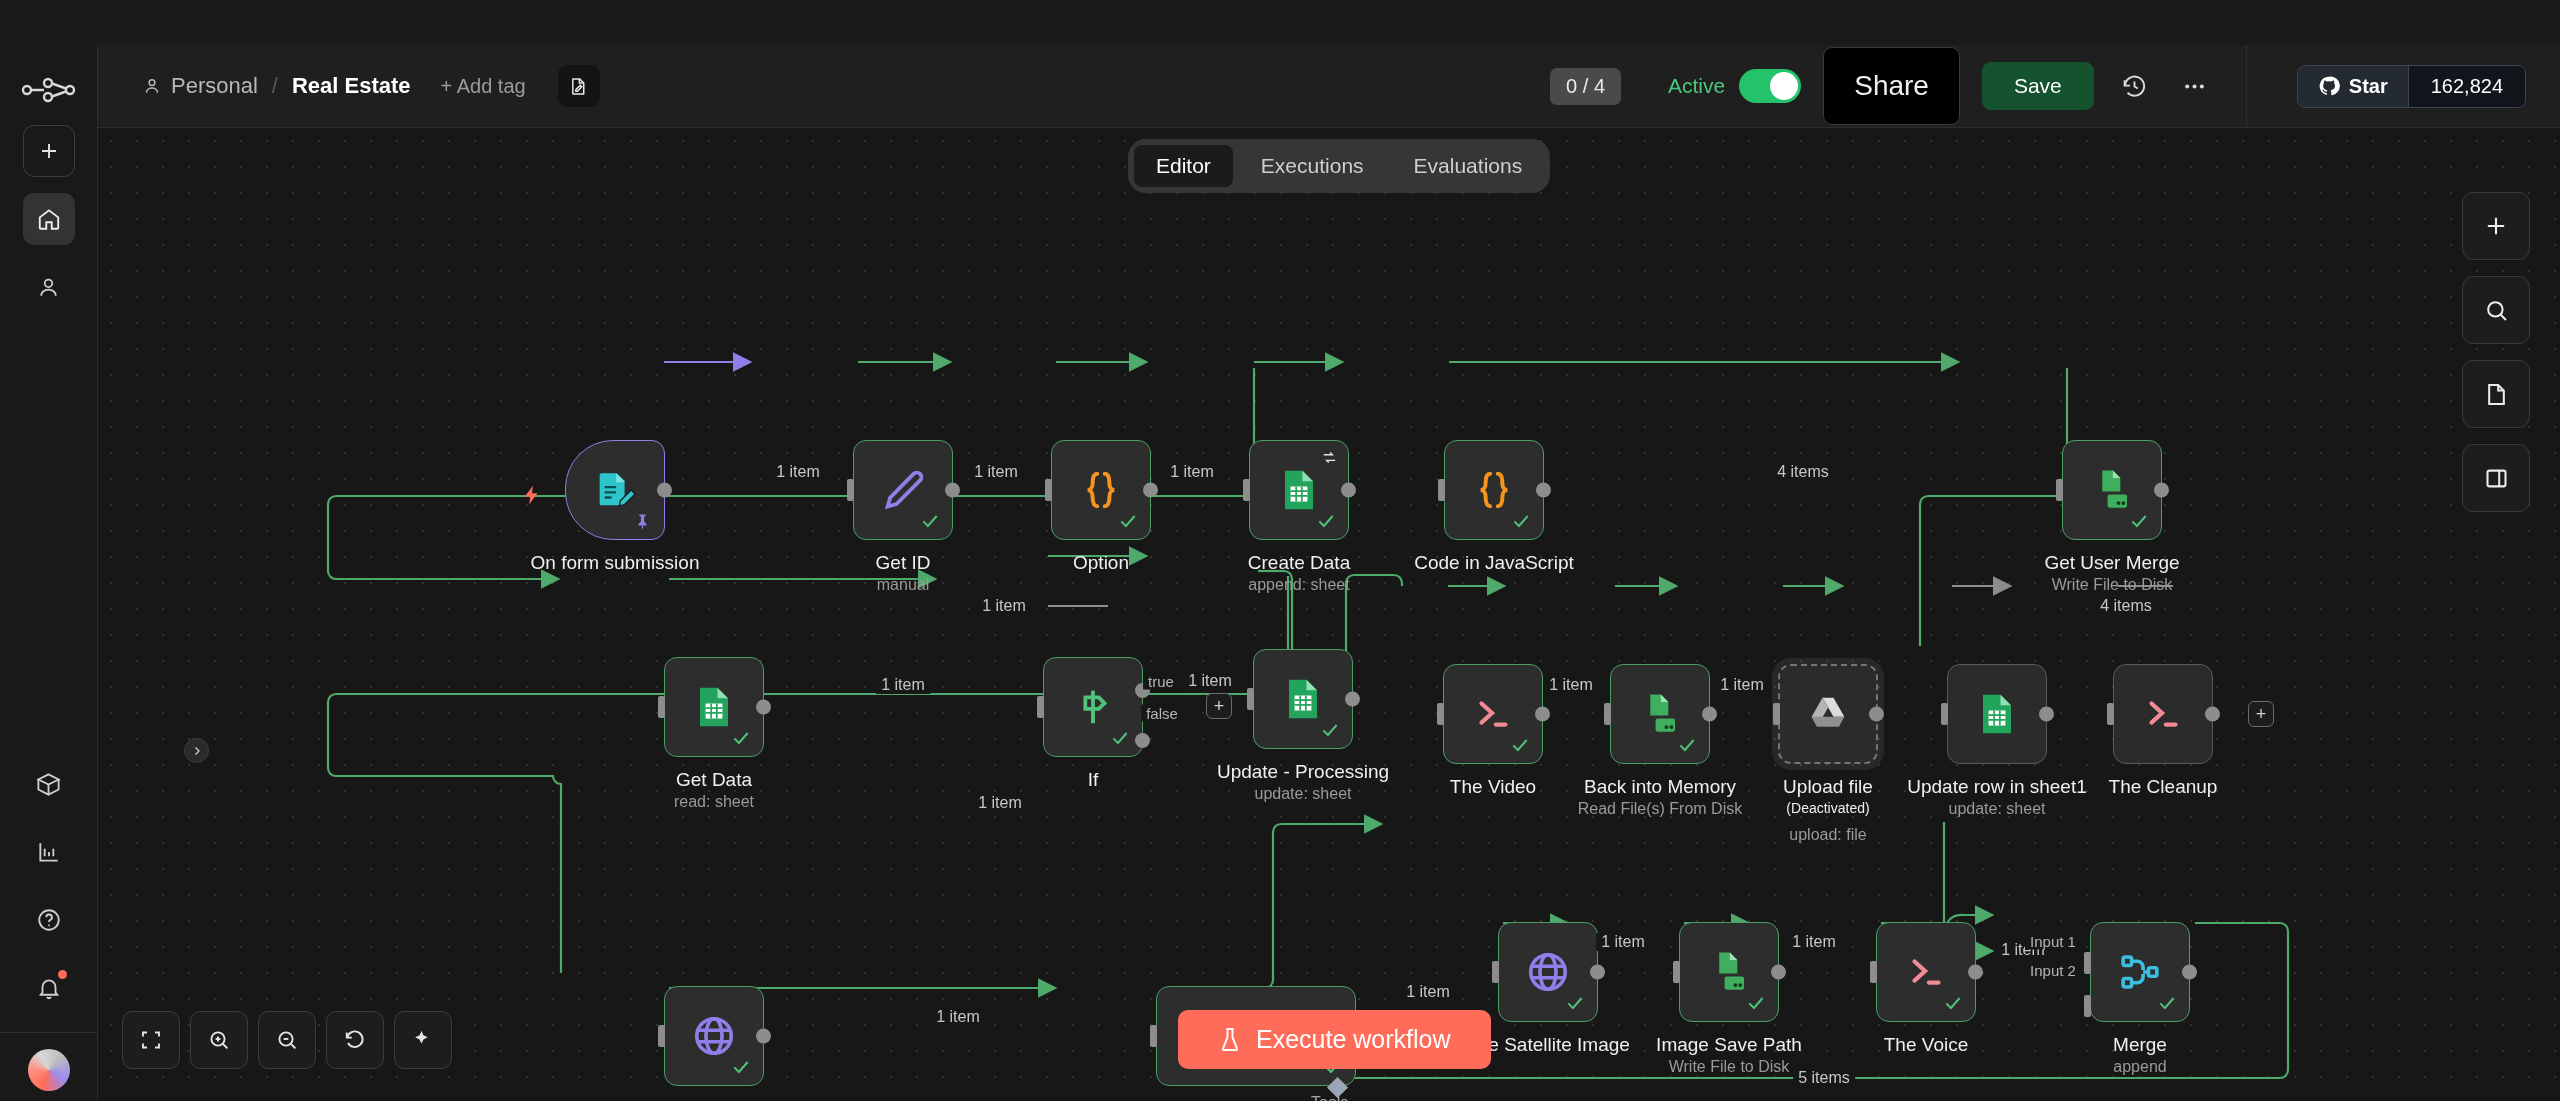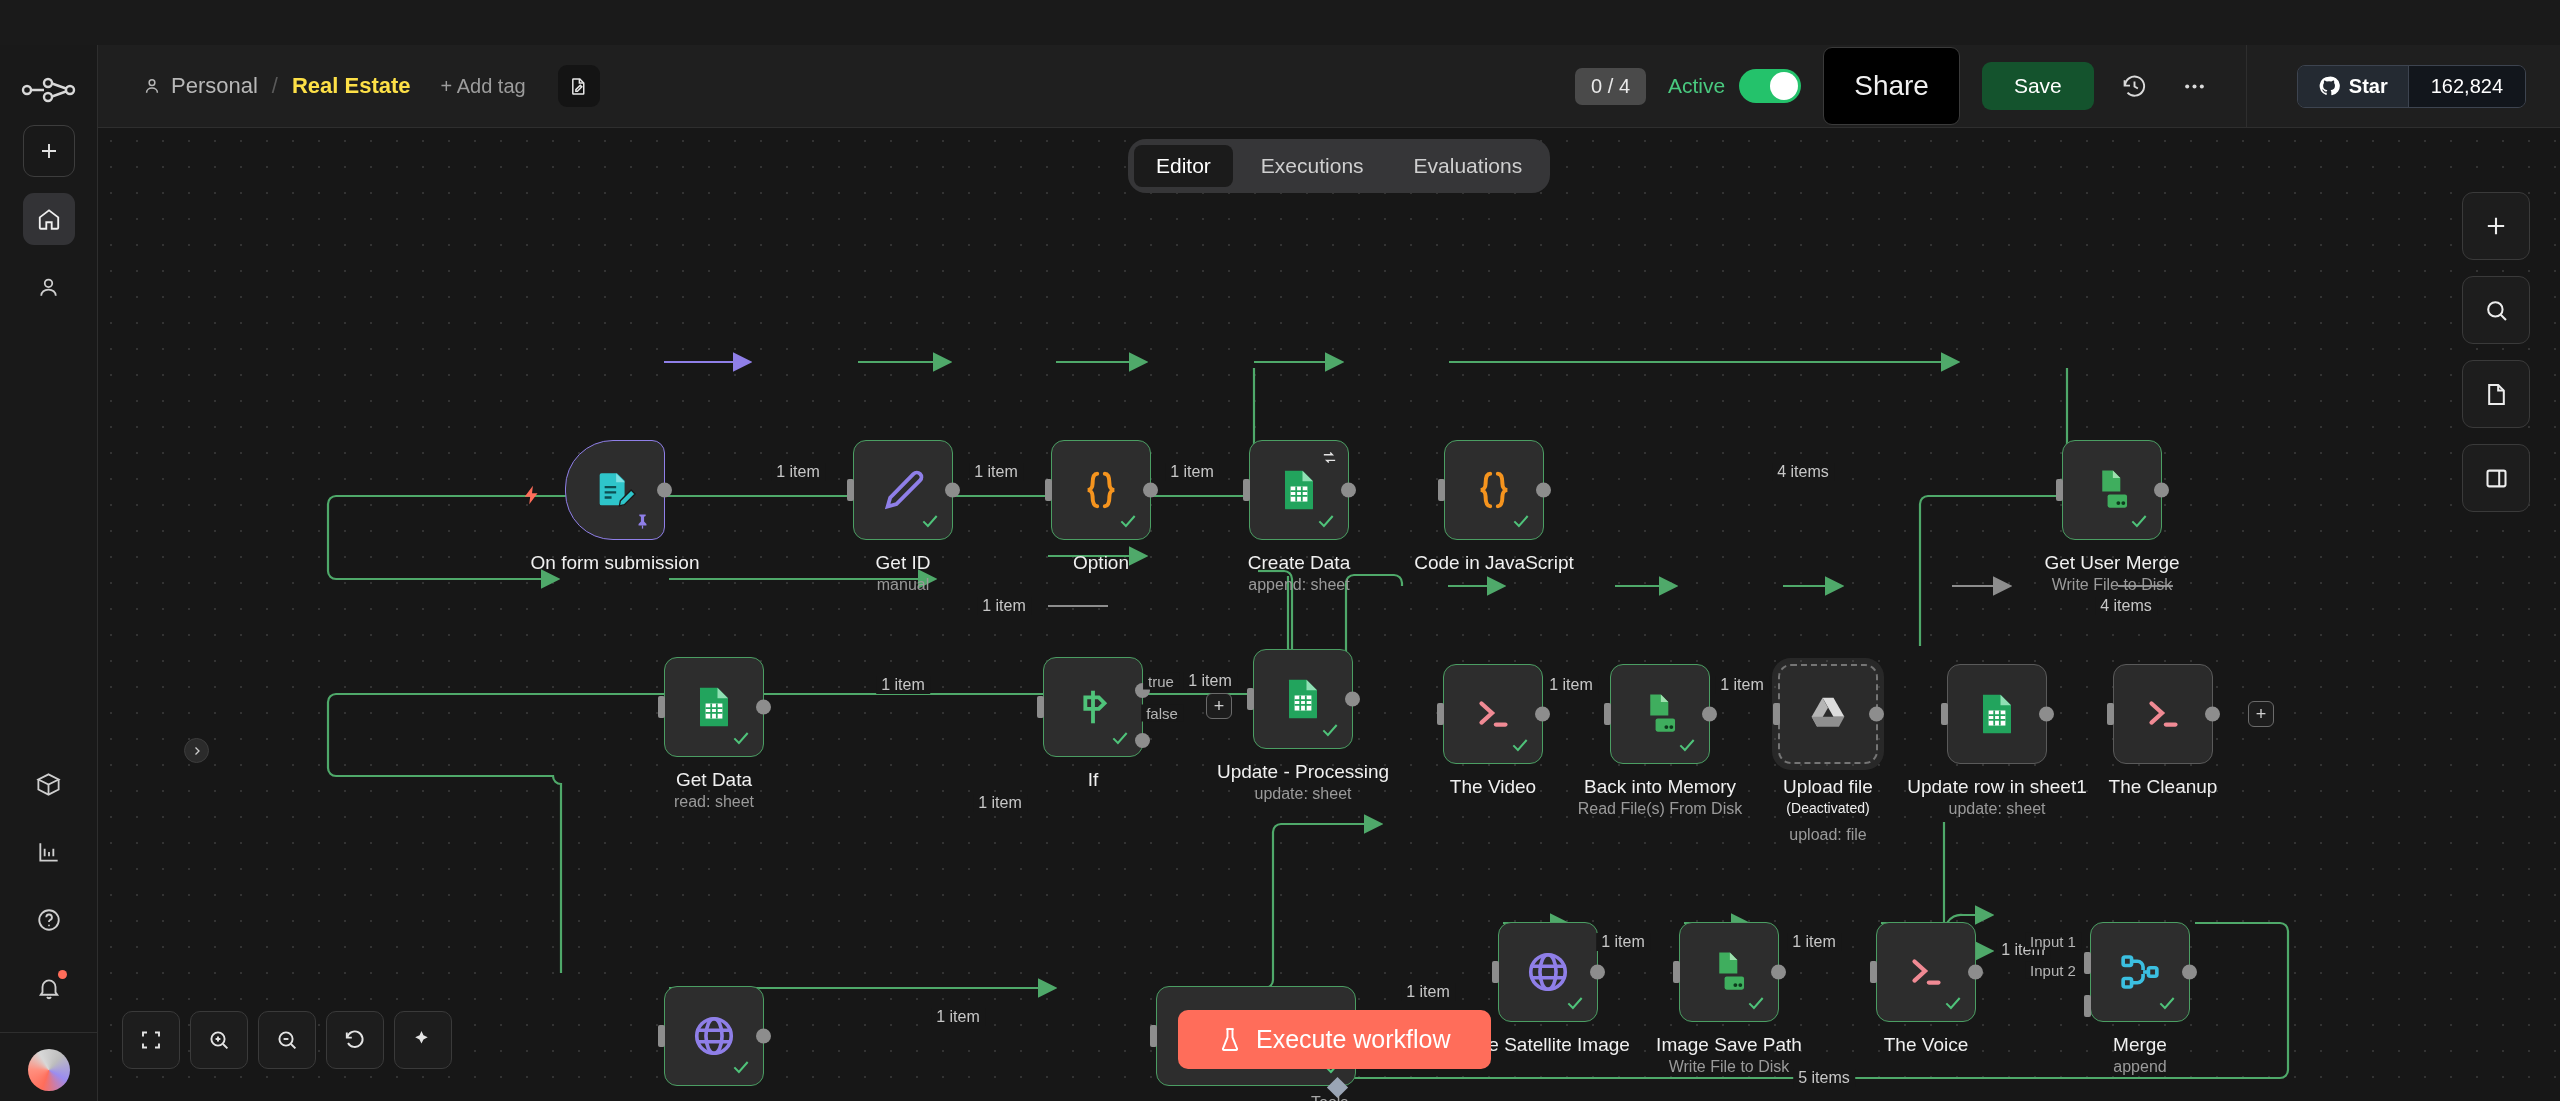--- a/index.html
+++ b/index.html
@@ -55,34 +55,34 @@
 
   
   .header {
     position: absolute; left: 98px; top: 45px; width: 2462px; height: 83px;
     background: #1f1f1f; border-bottom: 1px solid #2e2e2e;
     display: flex; align-items: center; z-index: 40;
   }
   .crumbs { display: flex; align-items: center; gap: 14px; padding-left: 44px; }
   .crumb-personal { display: flex; align-items: center; gap: 9px; font-size: 22px; color: #b8b8b8; cursor: pointer; }
   .crumb-sep { color: #5a5a5a; font-size: 22px; }
-  .crumb-name { font-size: 22px; color: #fde047; font-weight: 600; cursor: pointer; }
+  .crumb-name { font-size: 22px; color: #ffffff; font-weight: 600; cursor: pointer; }
   .add-tag { font-size: 20px; color: #9c9c9c; cursor: pointer; margin-left: 16px; }
   .note-btn {
     width: 42px; height: 42px; border-radius: 9px; background: #141414;
     display: flex; align-items: center; justify-content: center; cursor: pointer; margin-left: 18px;
   }
   .header-right {
     margin-left: auto; display: flex; align-items: center; gap: 22px; padding-right: 34px;
   }
   .counter {
     background: #4a4a4a; border-radius: 7px; padding: 7px 16px;
     font-size: 20px; color: #eaeaea; cursor: pointer;
   }
-  .active-wrap { display: flex; align-items: center; gap: 14px; }
+  .active-wrap { display: flex; align-items: center; gap: 14px; margin-left: 25px; }
   .active-label { font-size: 21px; color: #49c97f; }
   .toggle {
     width: 62px; height: 34px; border-radius: 17px; background: #24c26b;
     position: relative; cursor: pointer;
   }
   .toggle .knob {
     position: absolute; right: 3px; top: 3px; width: 28px; height: 28px;
     border-radius: 50%; background: #fff;
   }
   .btn-share {

